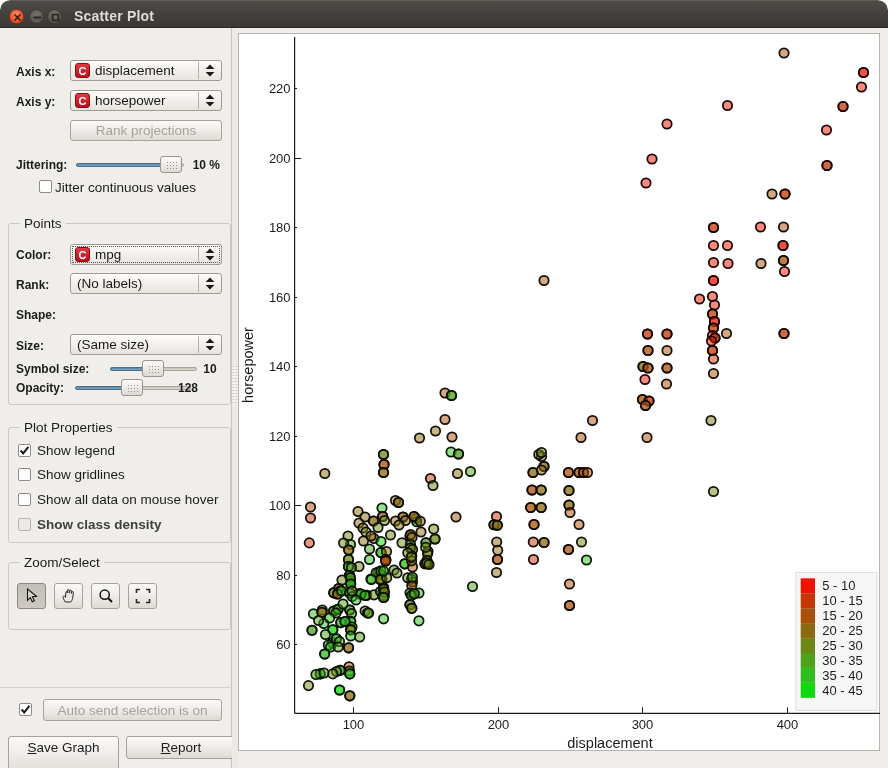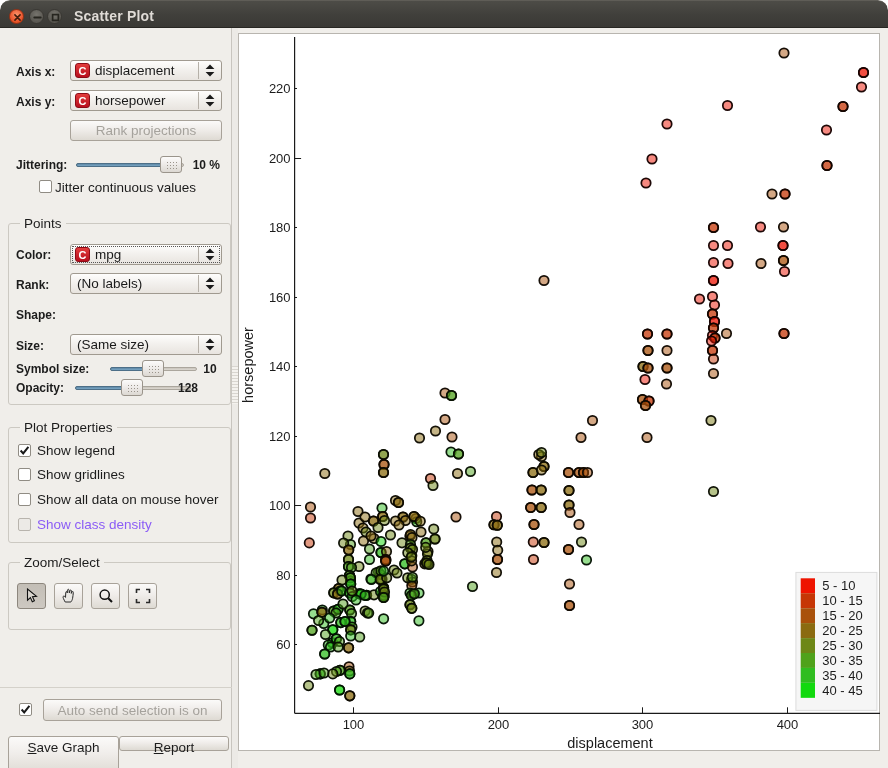--- a/index.html
+++ b/index.html
@@ -27,21 +27,21 @@
 .btn.dis { color:#a5a29c; }
 .sgroove { position:absolute; height:4px; border-radius:2px; background:linear-gradient(#c9c4bc,#dcd8d1); border:1px solid #aba69d; }
 .sfill { position:absolute; height:4px; border-radius:2px; background:linear-gradient(#5e88a6,#7aa6c4); border:1px solid #4d6f88; }
 .shandle { position:absolute; width:22px; height:17px; border:1px solid #9a948b; border-radius:3px; background:linear-gradient(#fcfbfa,#efecea 45%,#dcd8d2); }
 .sdots { position:absolute; left:5px; top:4px; width:11px; height:8px;
   background-image:radial-gradient(circle,#9a948b 0.8px,transparent 1px); background-size:3px 3px; }
 .cb { position:absolute; width:13px; height:13px; background:#fff; border:1px solid #908c84; border-radius:2px; }
 .cb svg { position:absolute; left:-1px; top:-1px; }
 .cbdis { background:#eceae6; border-color:#b8b4ad; }
 .cbt { position:absolute; font-size:13.5px; color:#1c1c1c; }
-.cbt.dis { color:#8b5cf6; }
+.cbt.dis { color:#404040;font-weight:bold; }
 .toolbtn { position:absolute; width:29px; height:26px; border:1px solid #a8a299; border-radius:3px; background:linear-gradient(#fbfaf9,#f0edea 45%,#dedad3); }
 .toolbtn.sel { background:linear-gradient(#c3beb6,#cdc8c1); border-color:#8d877e; }
 .toolbtn svg { position:absolute; left:50%; top:50%; transform:translate(-50%,-50%); }
 #plotwrap { position:absolute; left:238px; top:33px; width:642px; height:718px; background:#fff; border:1px solid #b8b5af; }
 #plot { position:absolute; left:0px; top:0px; }
 .tl { font-family:"Liberation Sans",sans-serif; font-size:13px; fill:#1c1c1c; }
 .tla { font-family:"Liberation Sans",sans-serif; font-size:14.5px; fill:#1c1c1c; }
 #splitter { position:absolute; left:232px; top:28px; width:6px; height:740px; background:#eceae6; }
 #sphandle { position:absolute; left:0px; top:338px; width:6px; height:38px;
   background-image:repeating-linear-gradient(#d8d5cf 0 1px, #f4f2ee 1px 3px); }
@@ -198,21 +198,21 @@
       </div>
 
     <div style="position:absolute;left:0;top:659px;width:232px;height:1px;background:#d4d1ca"></div>
     <span class="cb" style="left:19px;top:675px">
         <svg width="13" height="13" viewBox="0 0 13 13">
           <path d="M2.6 6.5 L5.2 9.4 L10.4 2.8" fill="none" stroke="#1a1a1a" stroke-width="2"></path>
         </svg>
       </span>
     <div class="btn dis" style="left:43px;top:671px;width:179px;height:22px;line-height:21px">Auto send selection is on</div>
     <div class="btn" style="left:8px;top:708px;width:111px;height:39px;line-height:22px"><u>S</u>ave Graph</div>
-    <div class="btn" style="left:119px;top:708px;width:110px;height:15px;line-height:22px"><u>R</u>eport</div>
+    <div class="btn" style="left:126px;top:708px;width:110px;height:23px;line-height:22px"><u>R</u>eport</div>
   </div>
   <div id="splitter">
       <div id="sphandle"></div>
     </div>
   <div id="plotwrap">
 <svg id="plot" width="641" height="718">
 <line x1="55.60000000000002" y1="3" x2="55.60000000000002" y2="679.3" stroke="#1a1a1a" stroke-width="1.2"></line>
 <line x1="55.60000000000002" y1="679.3" x2="641" y2="679.3" stroke="#1a1a1a" stroke-width="1.2"></line>
 <line x1="55.6" y1="610.5" x2="58.0" y2="610.5" stroke="#1a1a1a" stroke-width="1"></line>
         <text x="51.6" y="615.0" text-anchor="end" class="tl">60</text>

